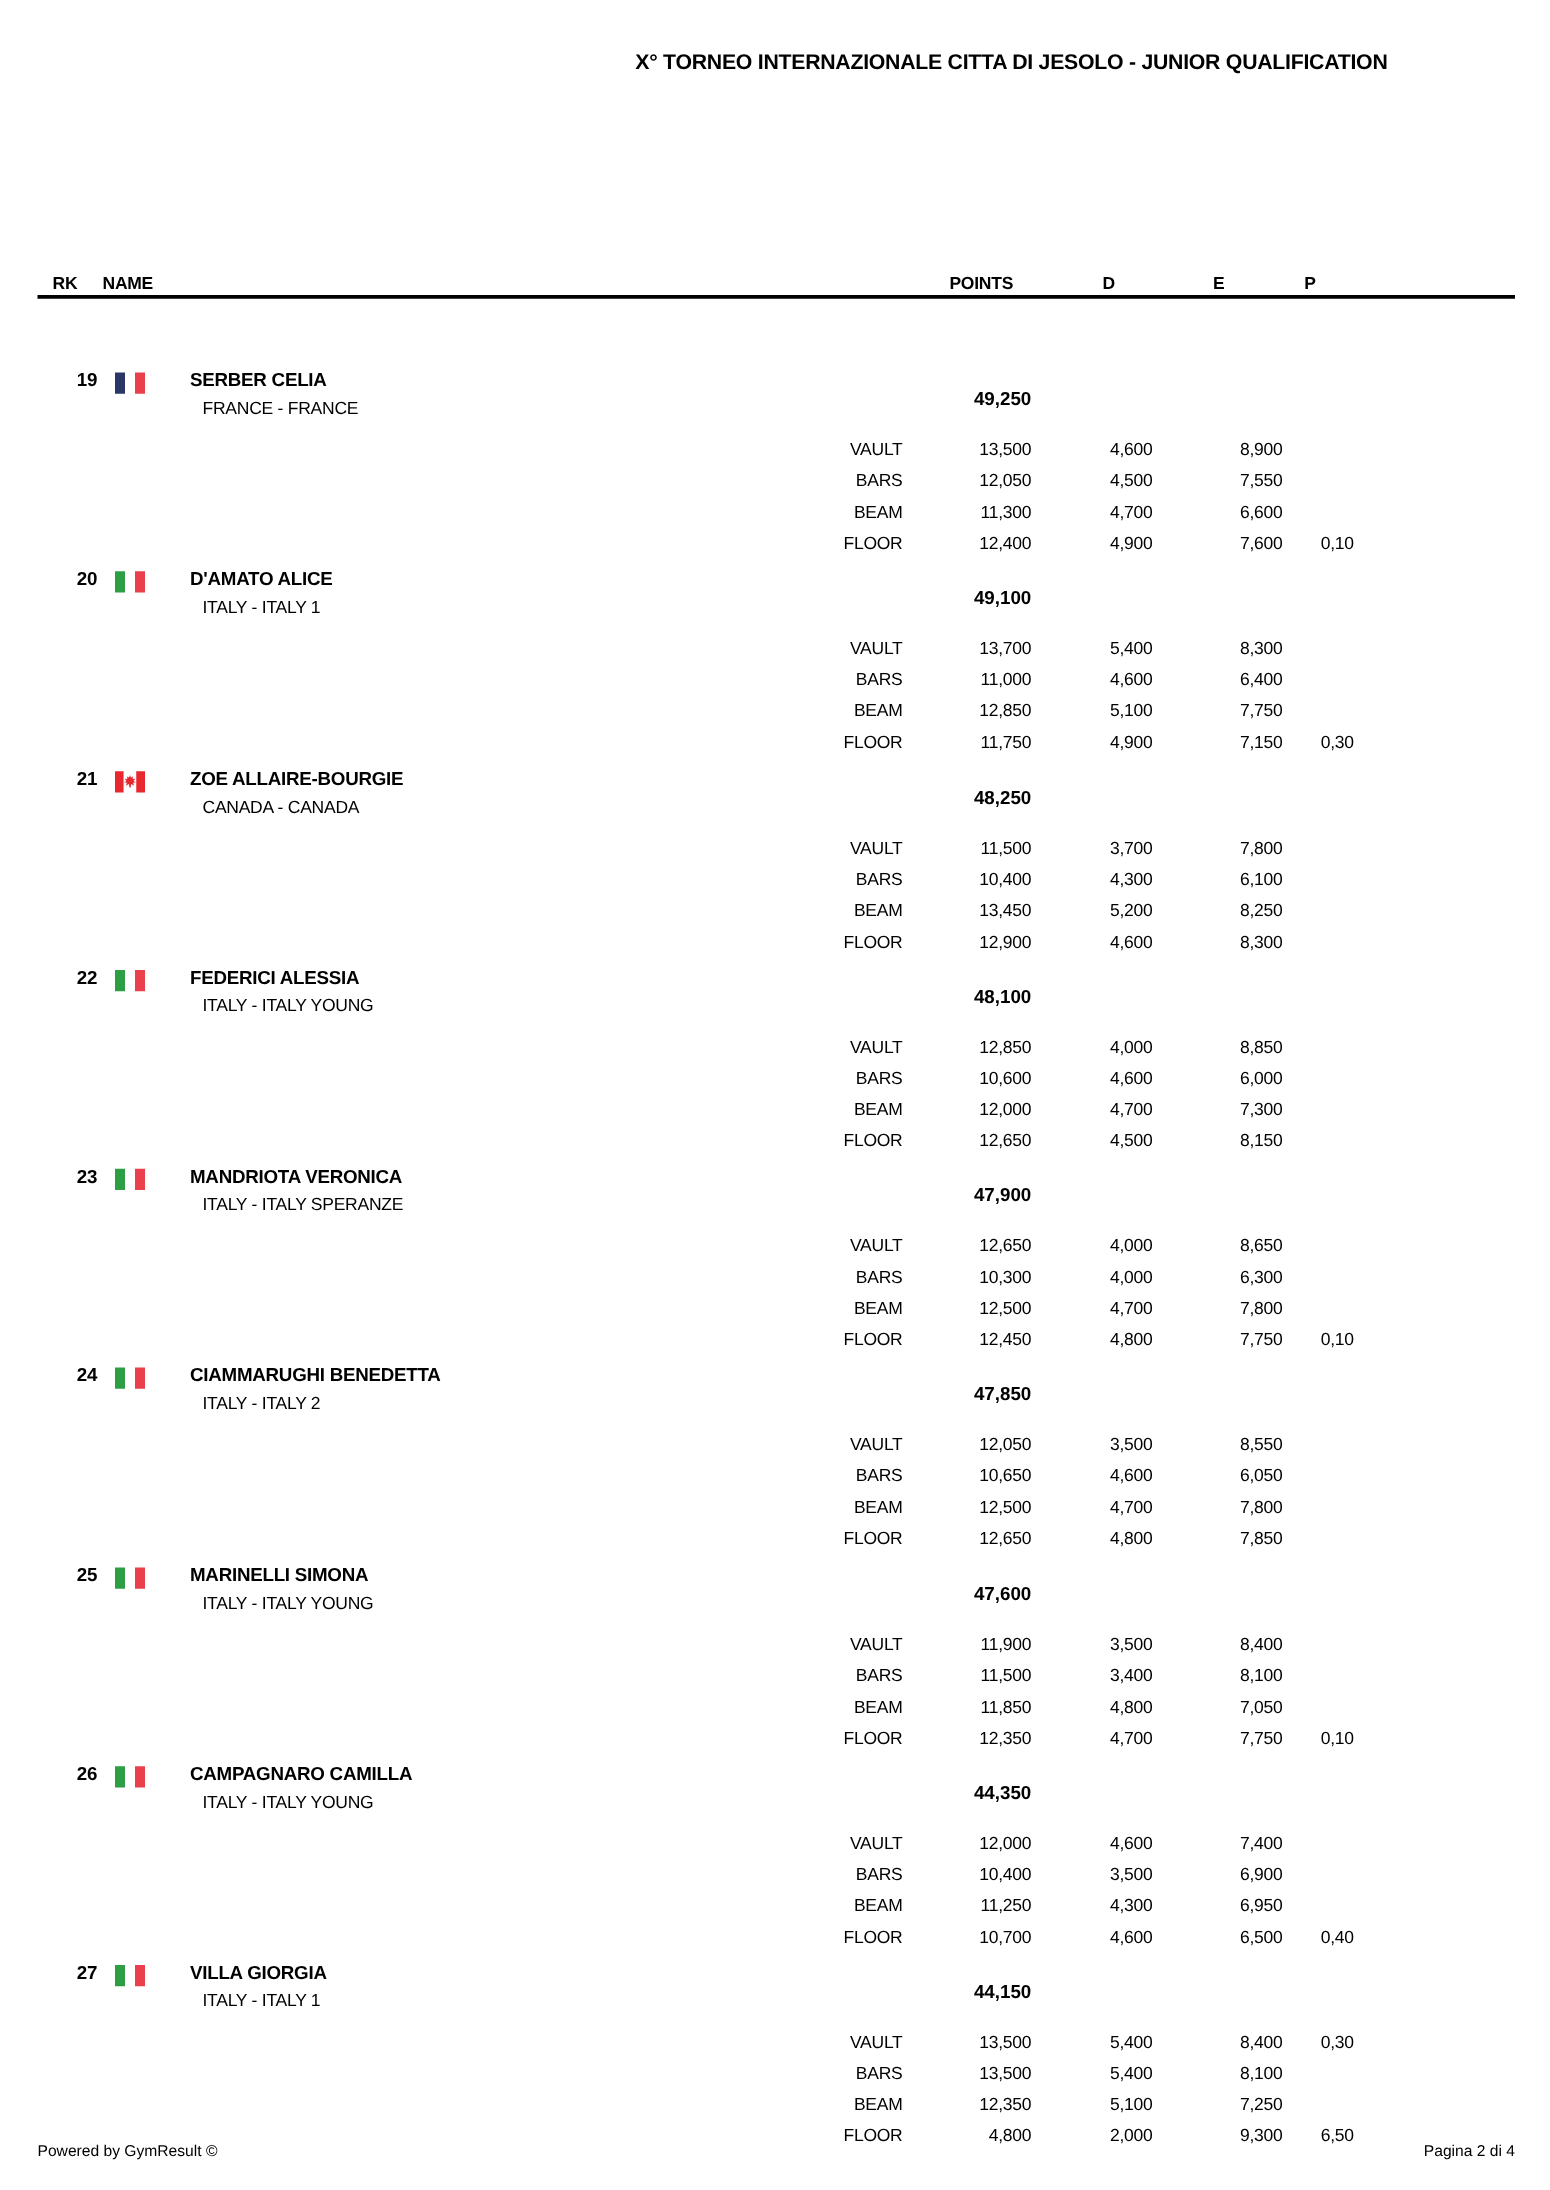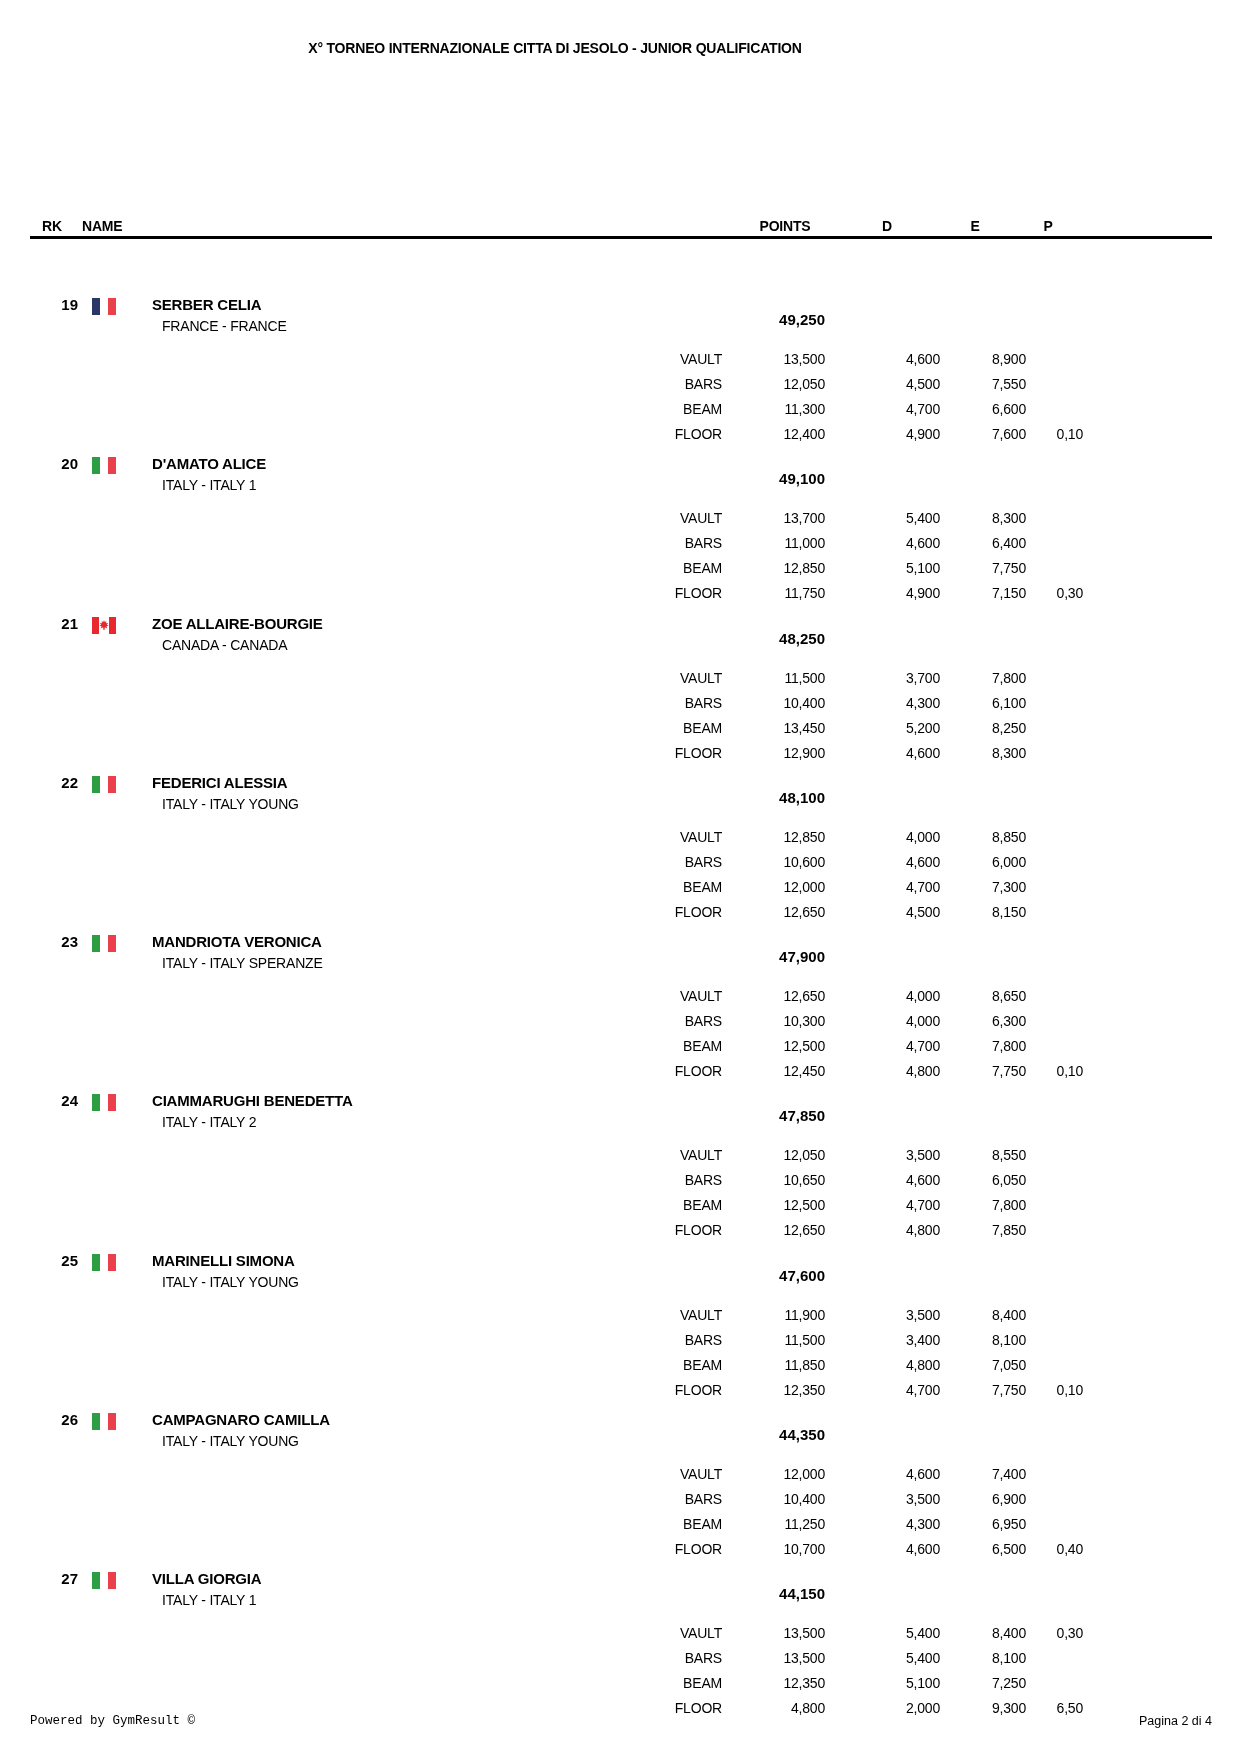--- a/index.html
+++ b/index.html
@@ -7,21 +7,21 @@
     position:relative;
     width:1240px;
     height:1752px;
     background:#ffffff;
     color:#000;
     font-family:"Liberation Sans", sans-serif;
     overflow:hidden;
   }
   .title{
     position:absolute;top:40px;left:0;width:1110px;
-    text-align:center;font-size:14px;font-weight:bold;letter-spacing:-0.2px;
+    text-align:right;font-size:17px;font-weight:bold;letter-spacing:-0.2px;
   }
   .subtitle{
     position:absolute;top:78px;left:0;width:1110px;
     text-align:center;font-size:15px;font-weight:bold;letter-spacing:-0.2px;
   }
   .thead span{position:absolute;top:218px;font-weight:bold;font-size:14px;letter-spacing:-0.2px;}
   .h-rk{left:42px;}
   .h-name{left:82px;}
   .h-points{left:745px;width:80px;text-align:center;}
   .h-d{left:852px;width:70px;text-align:center;}
@@ -35,24 +35,24 @@
   .stripe{height:100%;display:block;}
   .leaf{display:none;position:absolute;left:50%;top:50%;width:12px;height:12px;transform:translate(-50%,-50%);}
   .name{position:absolute;left:152px;top:0;font-weight:bold;font-size:15px;letter-spacing:-0.2px;white-space:nowrap;}
   .team{position:absolute;left:162px;top:22px;font-size:14px;letter-spacing:-0.2px;white-space:nowrap;text-align:center;}
   .total{position:absolute;left:745px;top:15px;width:80px;text-align:right;font-weight:bold;font-size:15px;}
   .events{position:absolute;left:0;top:51px;width:100%;}
   .event-row{position:relative;height:25px;line-height:25px;}
   .event-row span{position:absolute;top:0;font-size:14px;letter-spacing:-0.2px;}
   .ev-label{left:622px;width:100px;text-align:right;}
   .ev-points{left:745px;width:80px;text-align:right;}
-  .ev-d{left:888px;width:70px;text-align:center;}
+  .ev-d{left:852px;width:70px;text-align:right;}
   .ev-e{left:974px;width:70px;text-align:center;}
   .ev-p{left:1013px;width:70px;text-align:right;}
-  .footer-left{position:absolute;left:30px;top:1714px;font-size:12.5px;font-family:Liberation Mono, monospace;}
+  .footer-left{position:absolute;left:30px;top:1714px;font-size:12.5px;}
   .footer-right{position:absolute;left:1012px;top:1714px;width:200px;text-align:right;font-size:12.5px;}
 </style>
 </head>
 <body>
 
 <div class="page">
   <div class="title">X° TORNEO INTERNAZIONALE CITTA DI JESOLO - JUNIOR QUALIFICATION</div>
 
   <div class="thead">
     <span class="h-rk">RK</span>

